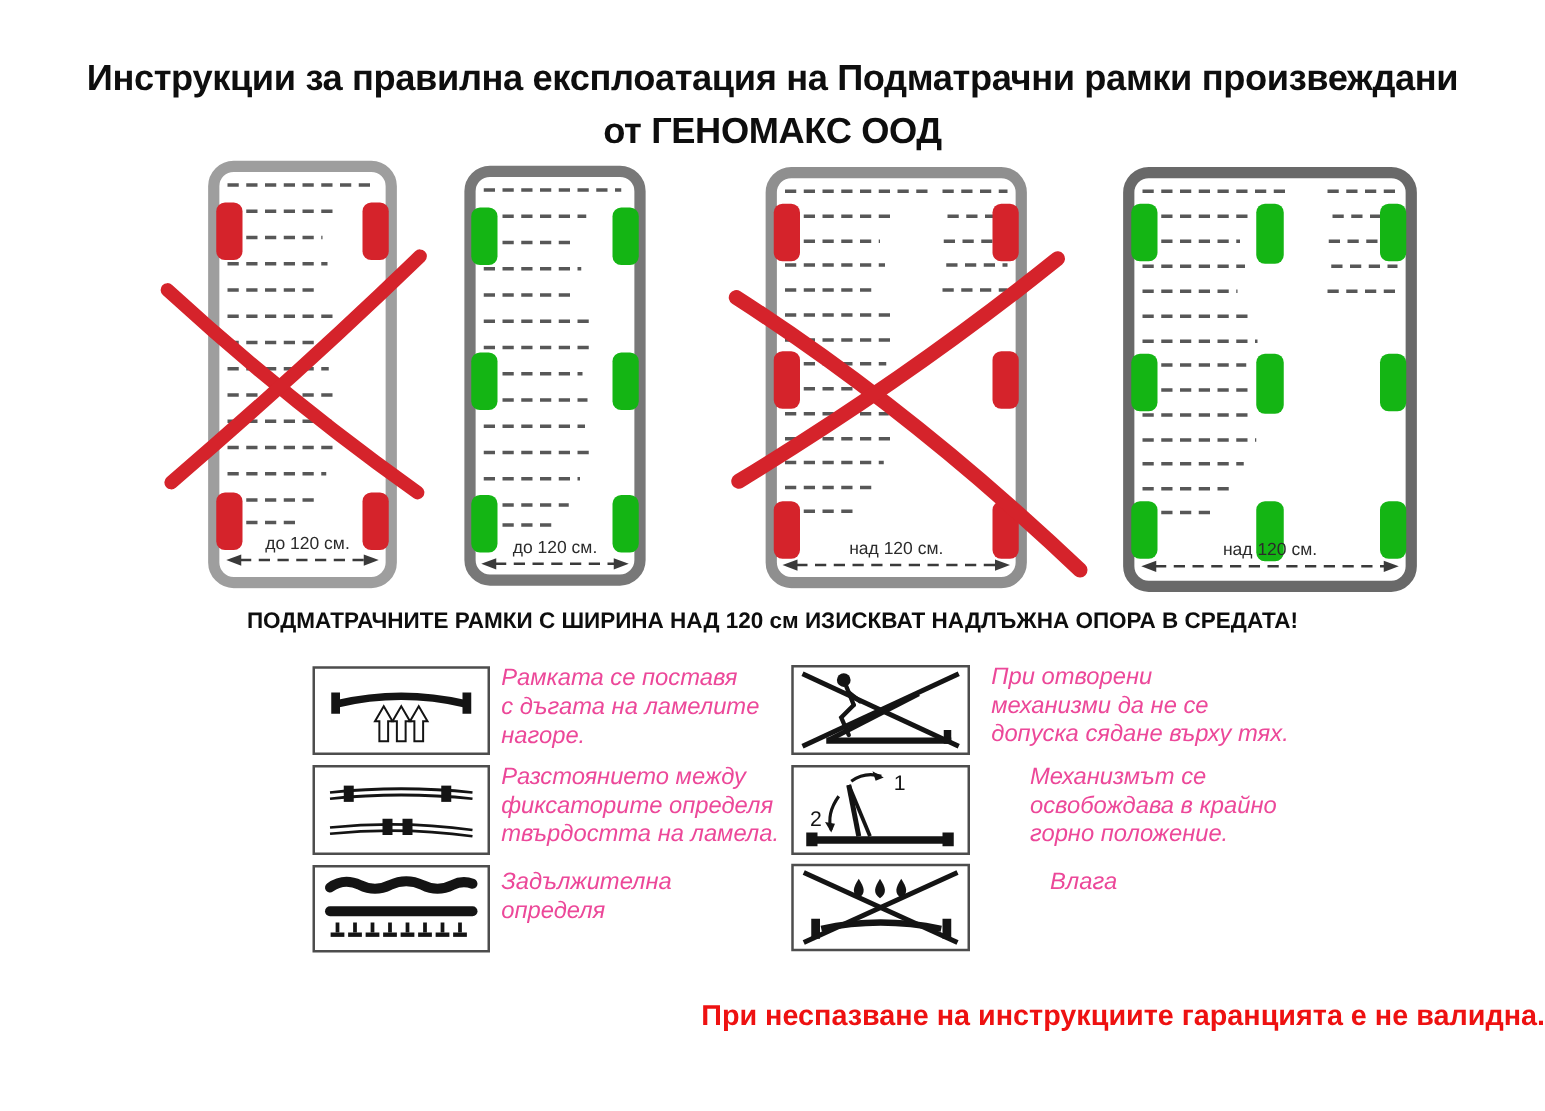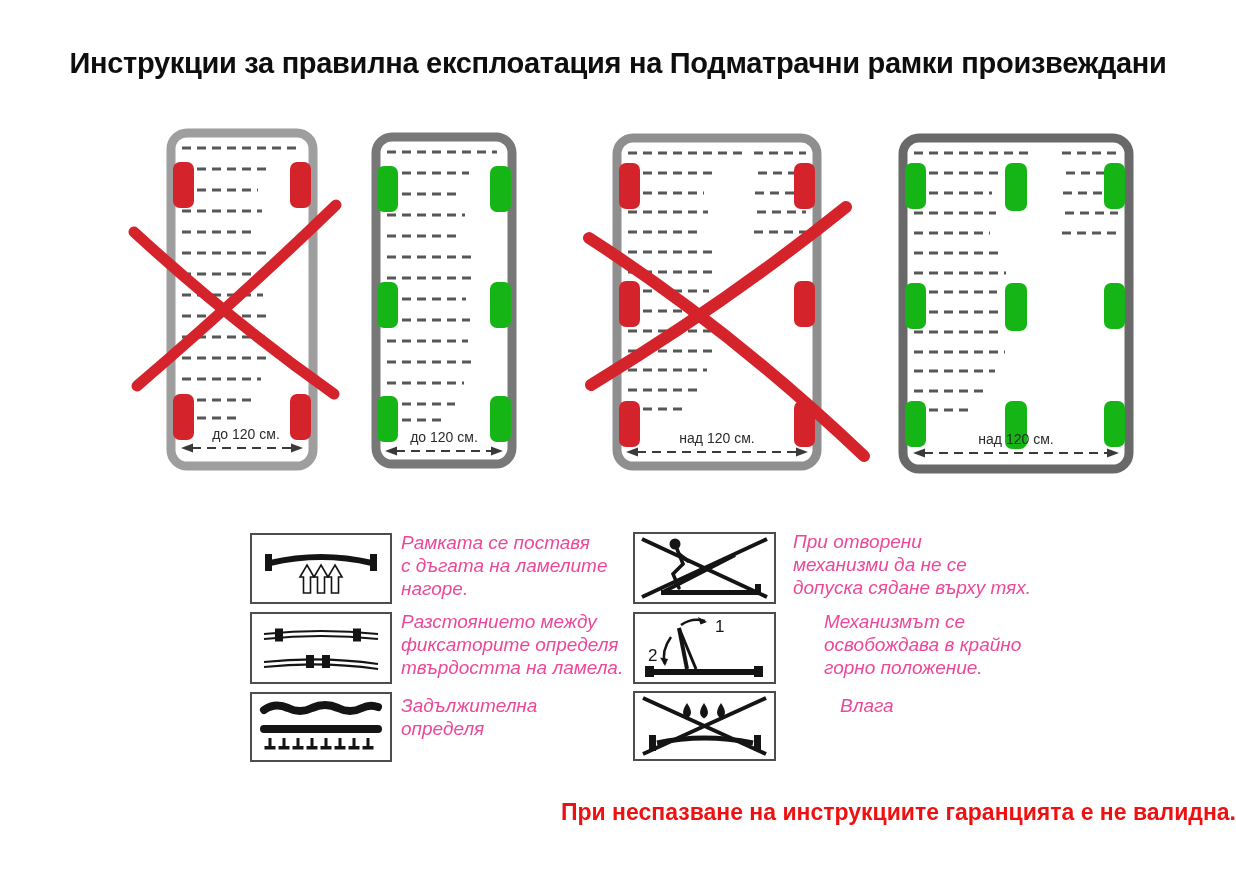--- a/index.html
+++ b/index.html
@@ -23,20 +23,21 @@
            font-size:23px;font-weight:700;color:#ee1111;}
   svg text{font-family:"Liberation Sans",sans-serif;}
 </style>
 </head>
 <body>
 
 <div class="page">
 
   <div class="title">
     <div>Инструкции за правилна експлоатация на Подматрачни рамки произвеждани</div>
+    <div>от ГЕНОМАКС ООД</div>
   </div>
 
   <div class="frames">
 
     <svg class="frame-svg" style="left:150px;top:128px" width="152" height="343" viewBox="0 0 152 343">
       <rect x="5" y="5" width="142" height="333" rx="16" fill="#ffffff" stroke="#9e9e9e" stroke-width="9"></rect>
       <path class="slats" d="M16,20 H134 M16,41 H100 M16,62 H92 M16,83 H96 M16,104 H90 M16,125 H103 M16,146 H106 M16,167 H97 M16,188 H101 M16,209 H99 M16,230 H105 M16,251 H95 M16,272 H88 M16,290 H72"></path>
       <g fill="#d5232b">
         <rect x="7" y="34" width="21" height="46" rx="7"></rect>
           <rect x="124" y="34" width="21" height="46" rx="7"></rect>
@@ -121,20 +122,21 @@
     </svg>
 
     <svg class="cross-svg" style="left:563px;top:198px" width="295" height="268" viewBox="0 0 295 268">
       <g stroke="#d5232b" stroke-width="12" stroke-linecap="round" fill="none">
         <path d="M10,40 Q150,130 285,258"></path>
         <path d="M267,9 Q150,103 12,187"></path>
       </g>
     </svg>
   </div>
 
+  <div class="mid-note">ПОДМАТРАЧНИТЕ РАМКИ С ШИРИНА НАД 120 см ИЗИСКВАТ НАДЛЪЖНА ОПОРА В СРЕДАТА!</div>
 
   <div>
 
     <div class="legend-box" style="left:250px;top:533px;width:142px;height:71px">
       <svg width="138" height="67" viewBox="0 0 138 67">
         <path d="M18,28 Q69,16 120,28" stroke="#141414" stroke-width="6" fill="none"></path>
         <rect x="13" y="19" width="7" height="17" fill="#141414"></rect>
           <rect x="118" y="19" width="7" height="17" fill="#141414"></rect>
         <g fill="#ffffff" stroke="#141414" stroke-width="1.6">
           <path d="M55,30 L62,42 L58.5,42 L58.5,58 L51.5,58 L51.5,42 L48,42 Z"></path>

